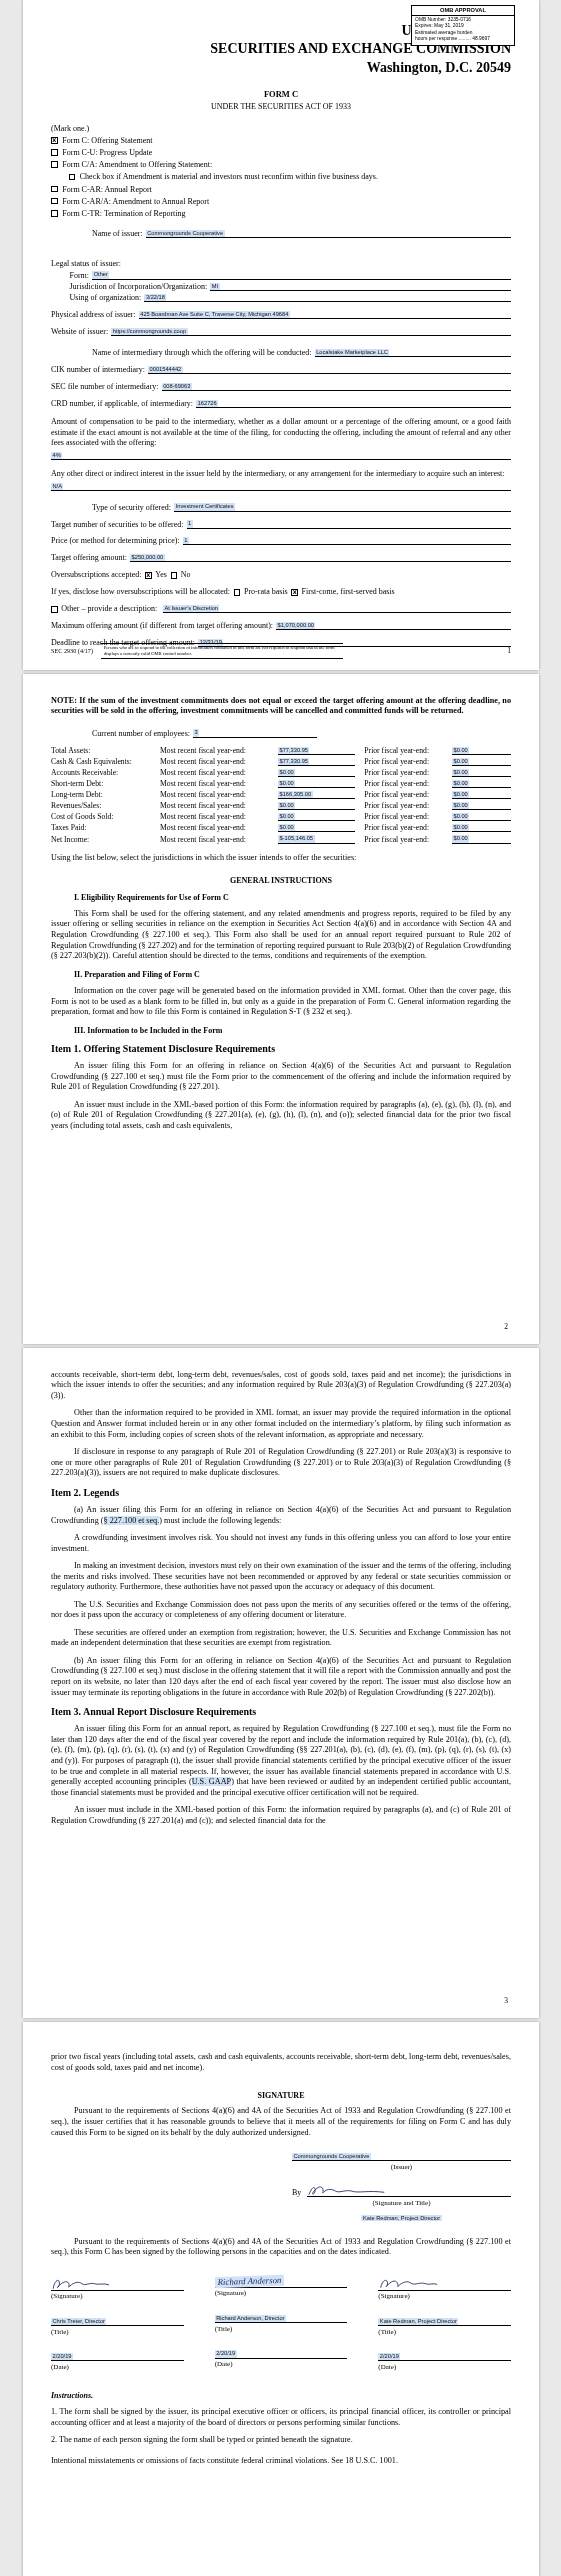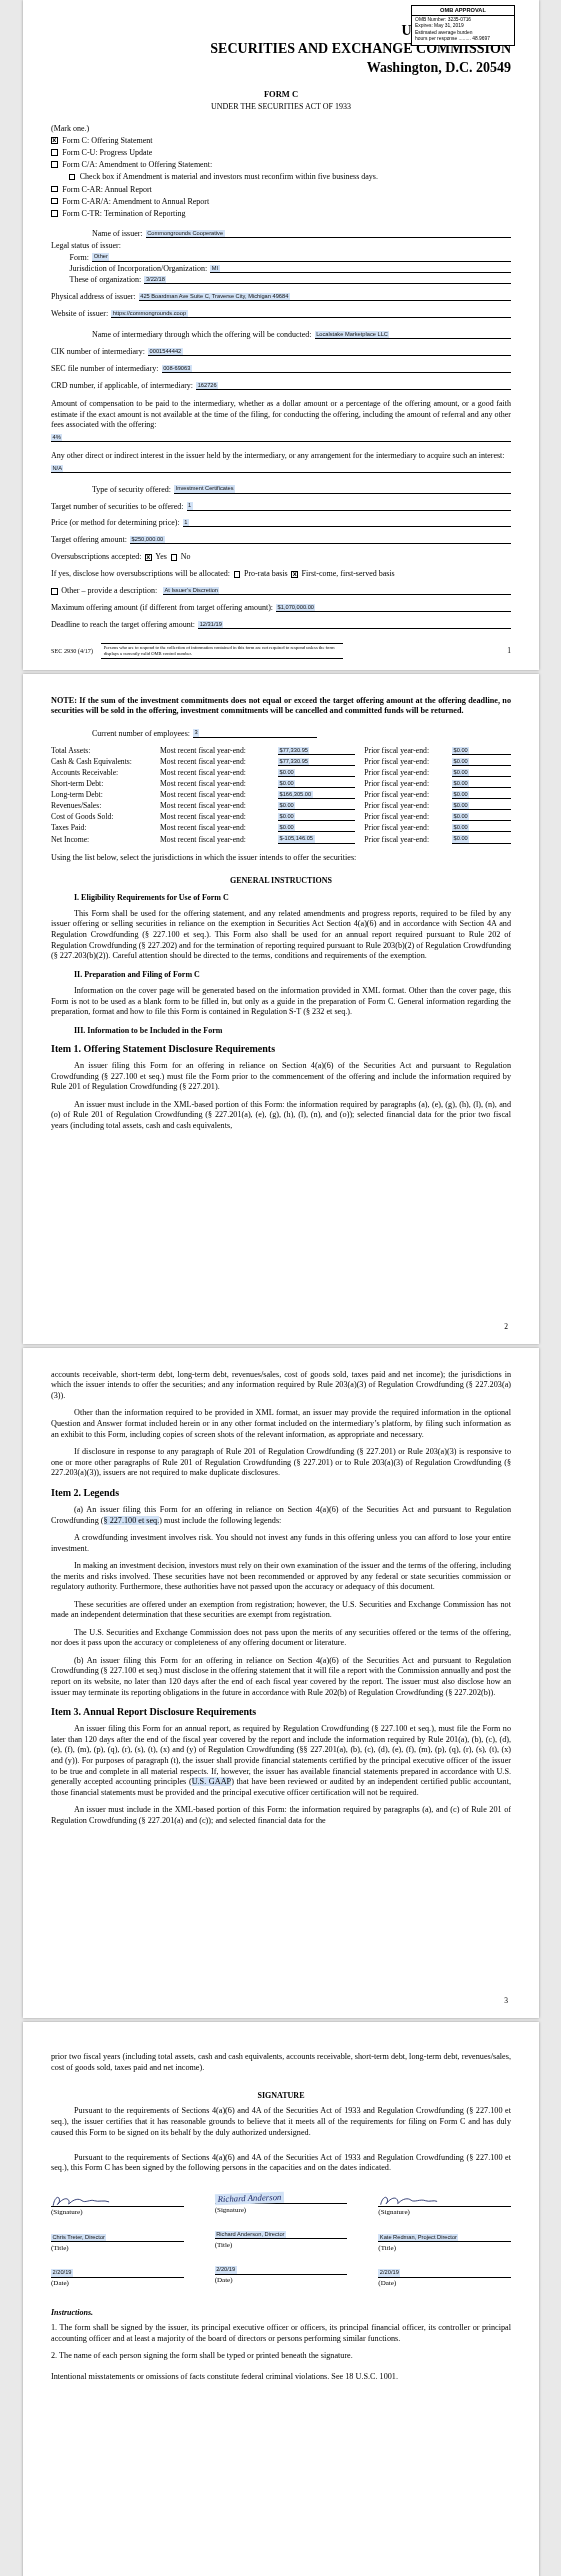--- a/index.html
+++ b/index.html
@@ -17,21 +17,21 @@
   .cb-row{display:flex;align-items:center;gap:4.6px;font-size:8px;margin-top:3.1px;}
   .cb-row.sub{margin-left:17.5px;}
   .cb{flex:0 0 auto;width:6.7px;height:6.7px;border:0.7px solid #000;font-family:"DejaVu Sans",sans-serif;font-size:5.2px;line-height:5.7px;font-weight:bold;text-align:center;}
   .field-row{display:flex;align-items:flex-end;font-size:8px;margin-top:7.7px;}
   .field-row.ind{margin-left:18.5px;}
   .field-row.tight{margin-top:2.1px;}
   .field-label{white-space:nowrap;padding-right:3.1px;}
   .field-line{flex:1;border-bottom:0.5px solid #000;display:flex;align-items:flex-end;min-height:9.3px;}
   .field-line.short{flex:0 0 124px;}
   .fv{font-family:"Liberation Sans",sans-serif;font-size:5.7px;line-height:7.2px;background:#d2e2f6;padding:0 1.5px;white-space:nowrap;color:#111;}
-  .plain-label{font-size:8px;margin-top:3px;}
+  .plain-label{font-size:8px;margin-top:21px;}
   .para-label{font-size:8px;line-height:1.3;text-align:justify;margin-top:9.3px;}
   .opt-row{display:flex;align-items:flex-end;gap:3.6px;font-size:8px;margin-top:7.7px;}
   .opt-row .field-line{margin-left:2.1px;}
   .para{font-size:8.2px;line-height:1.3;text-align:justify;margin-top:6.7px;}
   .pind{text-indent:23px;}
   .note-bold{font-weight:bold;}
   .center-head{text-align:center;font-weight:bold;font-size:8px;margin-top:12.4px;}
   .sec-head{font-weight:bold;font-size:8px;margin-top:8.2px;text-indent:23px;}
   .item-head{font-weight:bold;font-size:10px;margin-top:8.2px;}
   .cite-hl{background:#d2e2f6;}
@@ -130,21 +130,21 @@
       <span class="fv">Other</span>
     </span>
   </div>
   <div class="field-row ind tight">
     <span class="field-label">Jurisdiction of Incorporation/Organization:</span>
     <span class="field-line">
       <span class="fv">MI</span>
     </span>
   </div>
   <div class="field-row ind tight">
-    <span class="field-label">These of organization:</span>
+    <span class="field-label">Using of organization:</span>
     <span class="field-line">
       <span class="fv">3/22/18</span>
     </span>
   </div>
   <div class="field-row">
     <span class="field-label">Physical address of issuer:</span>
     <span class="field-line">
       <span class="fv">425 Boardman Ave Suite C, Traverse City, Michigan 49684</span>
     </span>
   </div>
@@ -397,39 +397,57 @@
 
   <div class="para" style="margin-top:0">accounts receivable, short-term debt, long-term debt, revenues/sales, cost of goods sold, taxes paid and net income); the jurisdictions in which the issuer intends to offer the securities; and any information required by Rule 203(a)(3) of Regulation Crowdfunding (§ 227.203(a)(3)).</div>
   <div class="para pind">Other than the information required to be provided in XML format, an issuer may provide the required information in the optional Question and Answer format included herein or in any other format included on the intermediary’s platform, by filing such information as an exhibit to this Form, including copies of screen shots of the relevant information, as appropriate and necessary.</div>
   <div class="para pind">If disclosure in response to any paragraph of Rule 201 of Regulation Crowdfunding (§ 227.201) or Rule 203(a)(3) is responsive to one or more other paragraphs of Rule 201 of Regulation Crowdfunding (§ 227.201) or to Rule 203(a)(3) of Regulation Crowdfunding (§ 227.203(a)(3)), issuers are not required to make duplicate disclosures.</div>
 
   <div class="item-head">Item 2. Legends</div>
   <div class="para pind"><span>(a) An issuer filing this Form for an offering in reliance on Section 4(a)(6) of the Securities Act and pursuant to Regulation Crowdfunding (</span><span class="cite-hl">§ 227.100 et seq.</span><span>) must include the following legends:</span></div>
 
   <div class="para pind">A crowdfunding investment involves risk. You should not invest any funds in this offering unless you can afford to lose your entire investment.</div>
   <div class="para pind">In making an investment decision, investors must rely on their own examination of the issuer and the terms of the offering, including the merits and risks involved. These securities have not been recommended or approved by any federal or state securities commission or regulatory authority. Furthermore, these authorities have not passed upon the accuracy or adequacy of this document.</div>
+  <div class="para pind">The U.S. Securities and Exchange Commission does not pass upon the merits of any securities offered or the terms of the offering, nor does it pass upon the accuracy or completeness of any offering document or literature.</div>
   <div class="para pind">These securities are offered under an exemption from registration; however, the U.S. Securities and Exchange Commission has not made an independent determination that these securities are exempt from registration.</div>
-  <div class="para pind">The U.S. Securities and Exchange Commission does not pass upon the merits of any securities offered or the terms of the offering, nor does it pass upon the accuracy or completeness of any offering document or literature.</div>
 
   <div class="para pind">(b) An issuer filing this Form for an offering in reliance on Section 4(a)(6) of the Securities Act and pursuant to Regulation Crowdfunding (§ 227.100 et seq.) must disclose in the offering statement that it will file a report with the Commission annually and post the report on its website, no later than 120 days after the end of each fiscal year covered by the report. The issuer must also disclose how an issuer may terminate its reporting obligations in the future in accordance with Rule 202(b) of Regulation Crowdfunding (§ 227.202(b)).</div>
 
   <div class="item-head">Item 3. Annual Report Disclosure Requirements</div>
   <div class="para pind"><span>An issuer filing this Form for an annual report, as required by Regulation Crowdfunding (§ 227.100 et seq.), must file the Form no later than 120 days after the end of the fiscal year covered by the report and include the information required by Rule 201(a), (b), (c), (d), (e), (f), (m), (p), (q), (r), (s), (t), (x) and (y) of Regulation Crowdfunding (§§ 227.201(a), (b), (c), (d), (e), (f), (m), (p), (q), (r), (s), (t), (x) and (y)). For purposes of paragraph (t), the issuer shall provide financial statements certified by the principal executive officer of the issuer to be true and complete in all material respects. If, however, the issuer has available financial statements prepared in accordance with U.S. generally accepted accounting principles (</span><span class="cite-hl">U.S. GAAP</span><span>) that have been reviewed or audited by an independent certified public accountant, those financial statements must be provided and the principal executive officer certification will not be required.</span></div>
   <div class="para pind">An issuer must include in the XML-based portion of this Form: the information required by paragraphs (a), and (c) of Rule 201 of Regulation Crowdfunding (§ 227.201(a) and (c)); and selected financial data for the</div>
 
   <div class="pgnum">3</div>
 </div>
 
 <div class="page">
 
   <div class="para" style="margin-top:8px">prior two fiscal years (including total assets, cash and cash equivalents, accounts receivable, short-term debt, long-term debt, revenues/sales, cost of goods sold, taxes paid and net income).</div>
 
   <div class="sig-head">SIGNATURE</div>
   <div class="para pind">Pursuant to the requirements of Sections 4(a)(6) and 4A of the Securities Act of 1933 and Regulation Crowdfunding (§ 227.100 et seq.), the issuer certifies that it has reasonable grounds to believe that it meets all of the requirements for filing on Form C and has duly caused this Form to be signed on its behalf by the duly authorized undersigned.</div>
 
+  <div class="issuer-block">
+    <div class="sig-line">
+      <span class="fv">Commongrounds Cooperative</span>
+    </div>
+    <div class="sig-caption">(Issuer)</div>
+    <div class="by-row">
+      <span>By</span>
+      <span class="sig-line">
+        <svg class="sig-svg" width="82" height="14.4" viewBox="0 0 160 28" aria-hidden="true">
+          <path d="M4 22 C10 6 16 6 16 14 C16 22 8 24 12 18 C18 10 26 4 30 10 C34 16 28 22 32 18 C40 10 50 12 56 16 C64 20 76 12 88 16 C100 20 120 14 150 18" stroke="#1f2a66" stroke-width="1.7" fill="none" stroke-linecap="round"></path>
+        </svg>
+      </span>
+    </div>
+    <div class="sig-caption">(Signature and Title)</div>
+    <div class="typed-name">
+      <span class="fv">Kate Redman, Project Director</span>
+    </div>
+  </div>
 
   <div class="para pind" style="margin-top:14.4px">Pursuant to the requirements of Sections 4(a)(6) and 4A of the Securities Act of 1933 and Regulation Crowdfunding (§ 227.100 et seq.), this Form C has been signed by the following persons in the capacities and on the dates indicated.</div>
 
   <div class="sig-cols">
 
     <div class="sig-col">
       <div class="sig-line">
         <svg class="sig-svg" width="61" height="14.4" viewBox="0 0 118 28" aria-hidden="true">
           <path d="M4 24 C6 10 14 4 16 12 C18 20 8 26 14 20 C22 12 30 8 34 14 C37 19 31 24 36 20 C44 12 54 10 60 15 C66 20 76 12 84 15 C92 18 102 13 112 17" stroke="#1f2a66" stroke-width="1.7" fill="none" stroke-linecap="round"></path>
         </svg>

